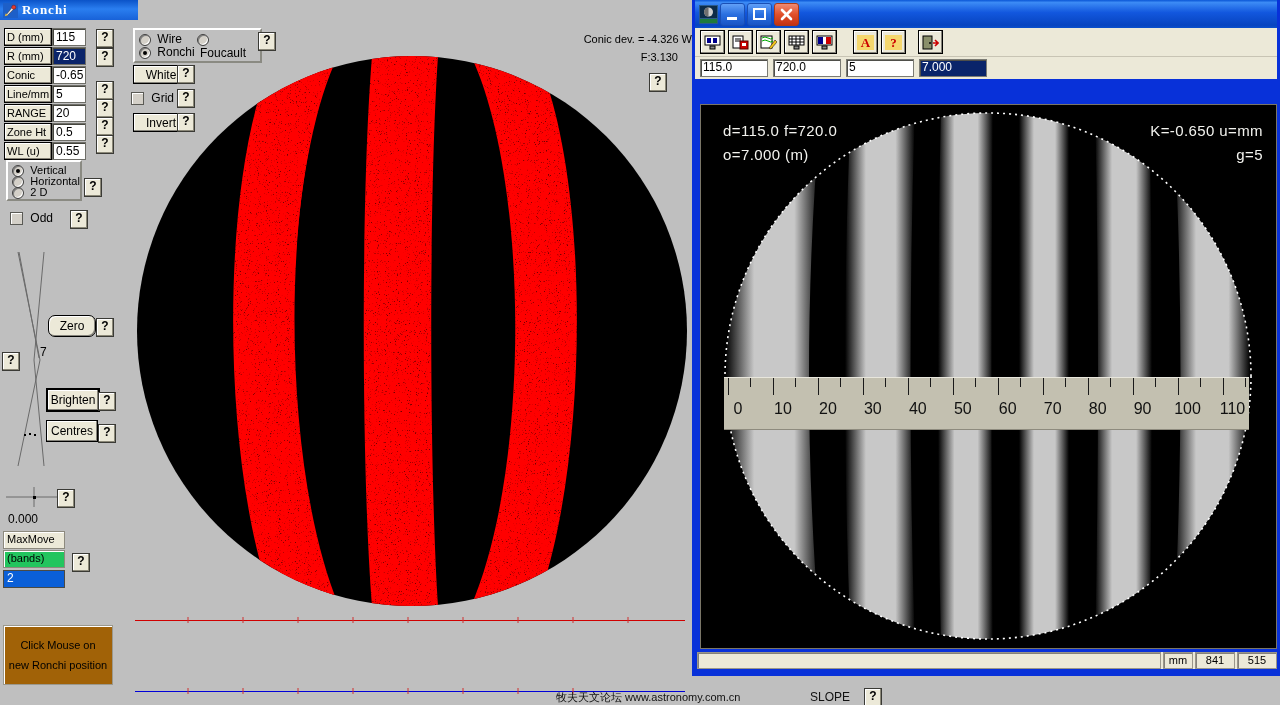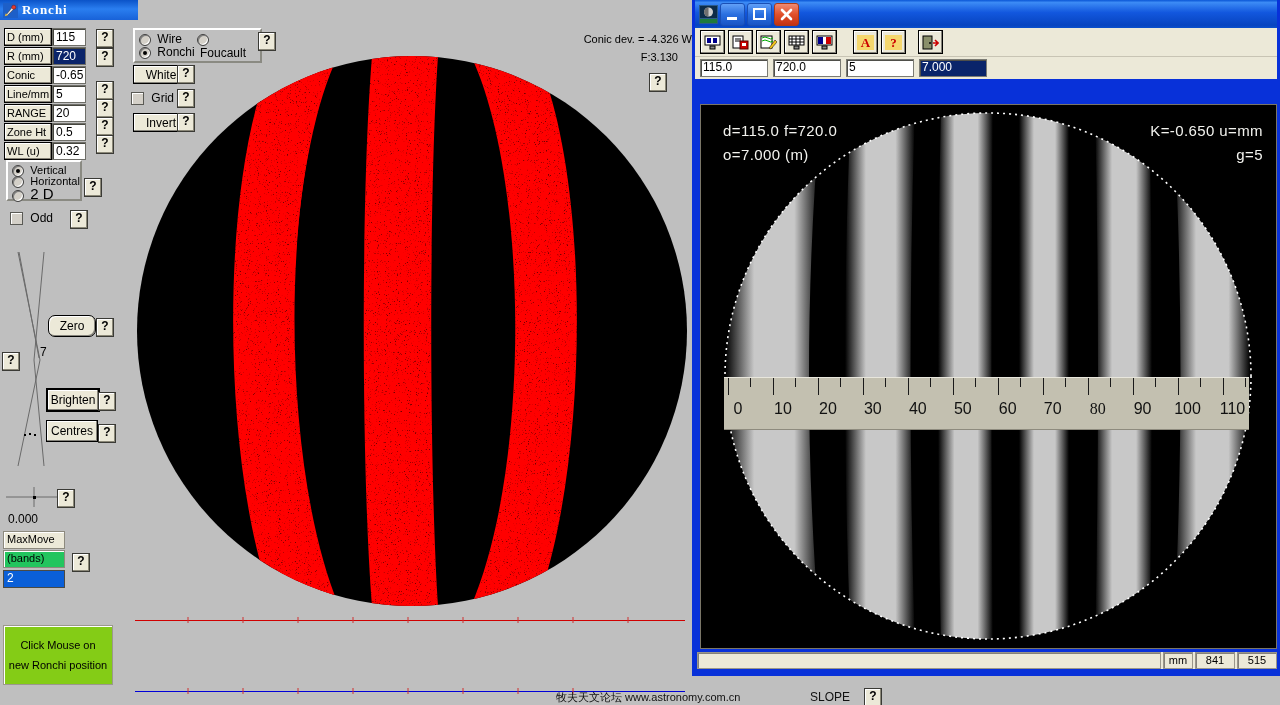--- a/index.html
+++ b/index.html
@@ -174,21 +174,21 @@
   <div class="prow">
     <div class="plabel">RANGE</div>
     <div class="pval">20</div>
   </div>
   <div class="prow">
     <div class="plabel">Zone Ht</div>
     <div class="pval">0.5</div>
   </div>
   <div class="prow">
     <div class="plabel">WL   (u)</div>
-    <div class="pval">0.32</div>
+    <div class="pval">0.55</div>
   </div>
 </div>
 
 <div class="qbtn" style="position:absolute;left:96px;top:29px;">?</div>
 <div class="qbtn" style="position:absolute;left:96px;top:48px;">?</div>
 <div class="qbtn" style="position:absolute;left:96px;top:81px;">?</div>
 <div class="qbtn" style="position:absolute;left:96px;top:99px;">?</div>
 <div class="qbtn" style="position:absolute;left:96px;top:117px;">?</div>
 <div class="qbtn" style="position:absolute;left:96px;top:135px;">?</div>
 
@@ -224,21 +224,21 @@
   <div style="position:absolute;left:4px;top:1px;">
     <span class="radio on"></span>
     <span class="ltext" style="margin-left:3px;font-size:11px;">Vertical</span>
   </div>
   <div style="position:absolute;left:4px;top:12px;">
     <span class="radio"></span>
     <span class="ltext" style="margin-left:3px;font-size:11px;">Horizontal</span>
   </div>
   <div style="position:absolute;left:4px;top:23px;">
     <span class="radio"></span>
-    <span class="ltext" style="margin-left:3px;font-size:15px;">2 D</span>
+    <span class="ltext" style="margin-left:3px;font-size:11px;">2 D</span>
   </div>
 </div>
 <div class="qbtn" style="position:absolute;left:84px;top:178px;">?</div>
 
 <div style="position:absolute;left:10px;top:211px;">
   <span class="chk"></span>
   <span class="ltext" style="margin-left:4px;">Odd</span>
 </div>
 <div class="qbtn" style="position:absolute;left:70px;top:210px;">?</div>
 
@@ -277,21 +277,21 @@
 <div class="qbtn" style="position:absolute;left:57px;top:489px;">?</div>
 <div class="ltext" style="position:absolute;left:8px;top:512px;">0.000</div>
 
 <div style="position:absolute;left:3px;top:531px;width:62px;">
   <div style="background:#ece9d8;border:1px solid #8d8a7e;box-shadow:inset 1px 1px 0 #fff;height:16px;line-height:15px;padding-left:3px;font-size:11px;">MaxMove</div>
   <div style="background:#22c55e;border:1px solid #8d8a7e;box-shadow:inset 1px 1px 0 #fff;height:16px;line-height:15px;padding-left:3px;font-size:11px;margin-top:1px;">(bands)</div>
   <div style="background:#0a5fd8;color:#fff;border:1px solid #4a4a44;height:16px;line-height:15px;padding-left:3px;font-size:12px;margin-top:2px;">2</div>
 </div>
 <div class="qbtn" style="position:absolute;left:72px;top:553px;">?</div>
 
-<div style="position:absolute;left:3px;top:625px;width:108px;height:58px;background:#84cc16;border:1px solid #9b988c;box-shadow:inset 1px 1px 0 #fff;
+<div style="position:absolute;left:3px;top:625px;width:108px;height:58px;background:#a16207;border:1px solid #9b988c;box-shadow:inset 1px 1px 0 #fff;
             display:flex;flex-direction:column;align-items:center;justify-content:center;gap:8px;">
   <div style="font-size:11px;">Click Mouse on</div>
   <div style="font-size:11px;">new Ronchi position</div>
 </div>
 
 <div style="position:absolute;left:556px;top:33px;width:136px;text-align:right;font-size:11px;overflow:hidden;white-space:nowrap;">Conic dev. = -4.326 W</div>
 <div style="position:absolute;left:556px;top:51px;width:122px;text-align:right;font-size:11px;">F:3.130</div>
 <div class="qbtn" style="position:absolute;left:649px;top:73px;">?</div>
 
 <div style="position:absolute;left:133px;top:28px;width:560px;height:582px;overflow:hidden;">
@@ -540,17 +540,17 @@
     <div class="rtick" style="left: 498.522px; height: 17px;"></div>
     <div class="rtick" style="left: 521px; height: 9px;"></div>
     <div class="rnum" style="left: 14px;">0</div>
     <div class="rnum" style="left: 58.9565px;">10</div>
     <div class="rnum" style="left: 103.913px;">20</div>
     <div class="rnum" style="left: 148.87px;">30</div>
     <div class="rnum" style="left: 193.826px;">40</div>
     <div class="rnum" style="left: 238.783px;">50</div>
     <div class="rnum" style="left: 283.739px;">60</div>
     <div class="rnum" style="left: 328.696px;">70</div>
-    <div class="rnum" style="left: 373.652px; font-family: Liberation Serif, serif;">80</div>
+    <div class="rnum" style="left: 373.652px;">80</div>
     <div class="rnum" style="left: 418.609px;">90</div>
     <div class="rnum" style="left: 463.565px;">100</div>
     <div class="rnum" style="left: 508.522px;">110</div>
   </div>
 
 </body></html>

